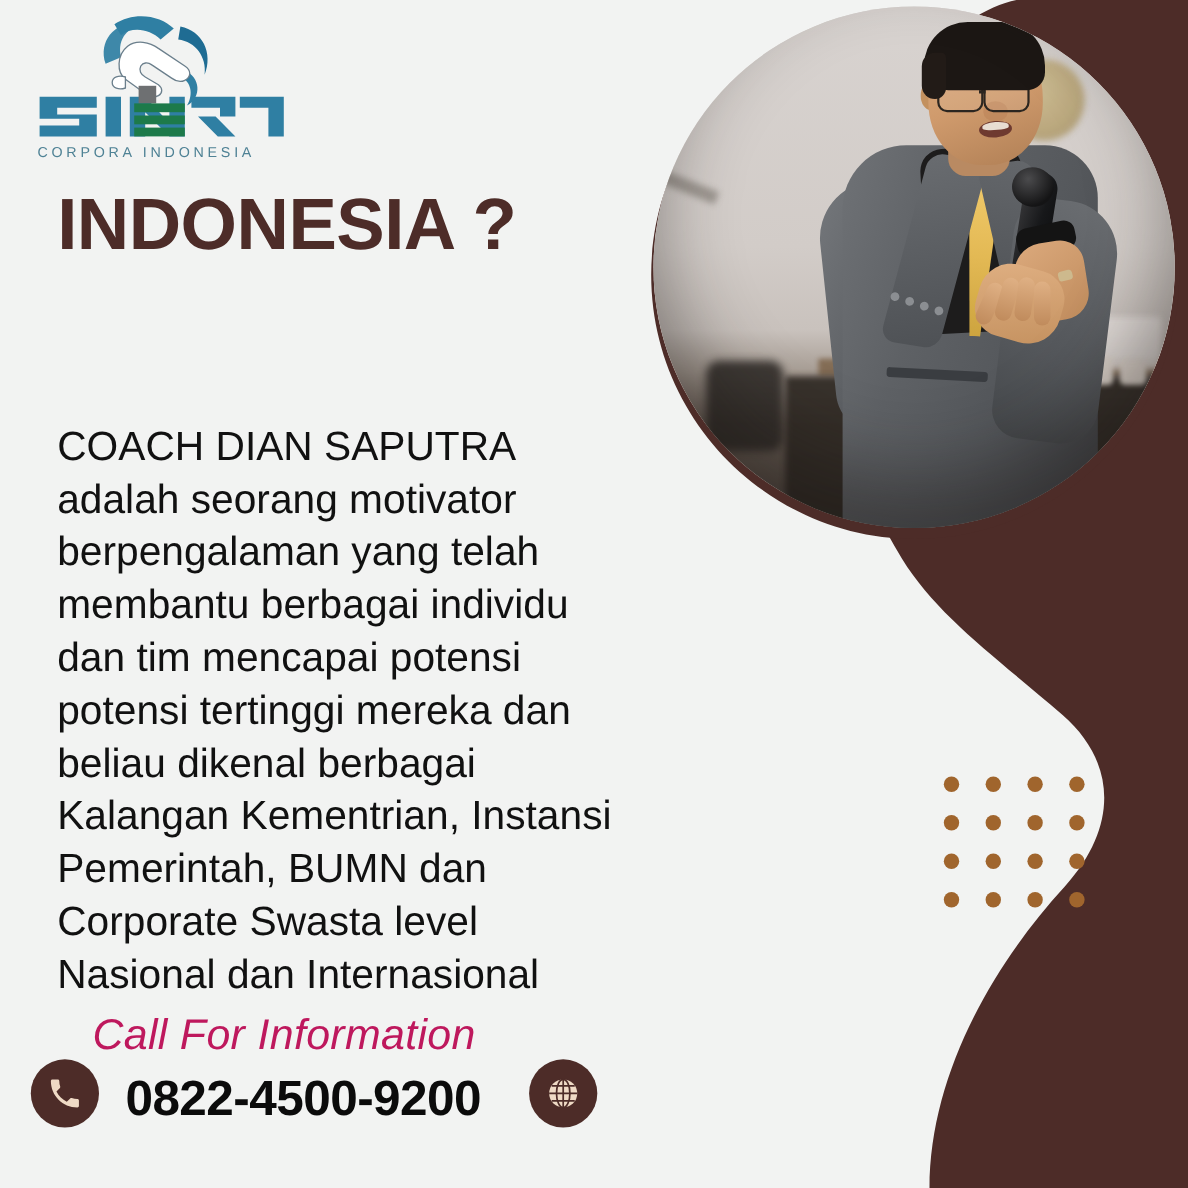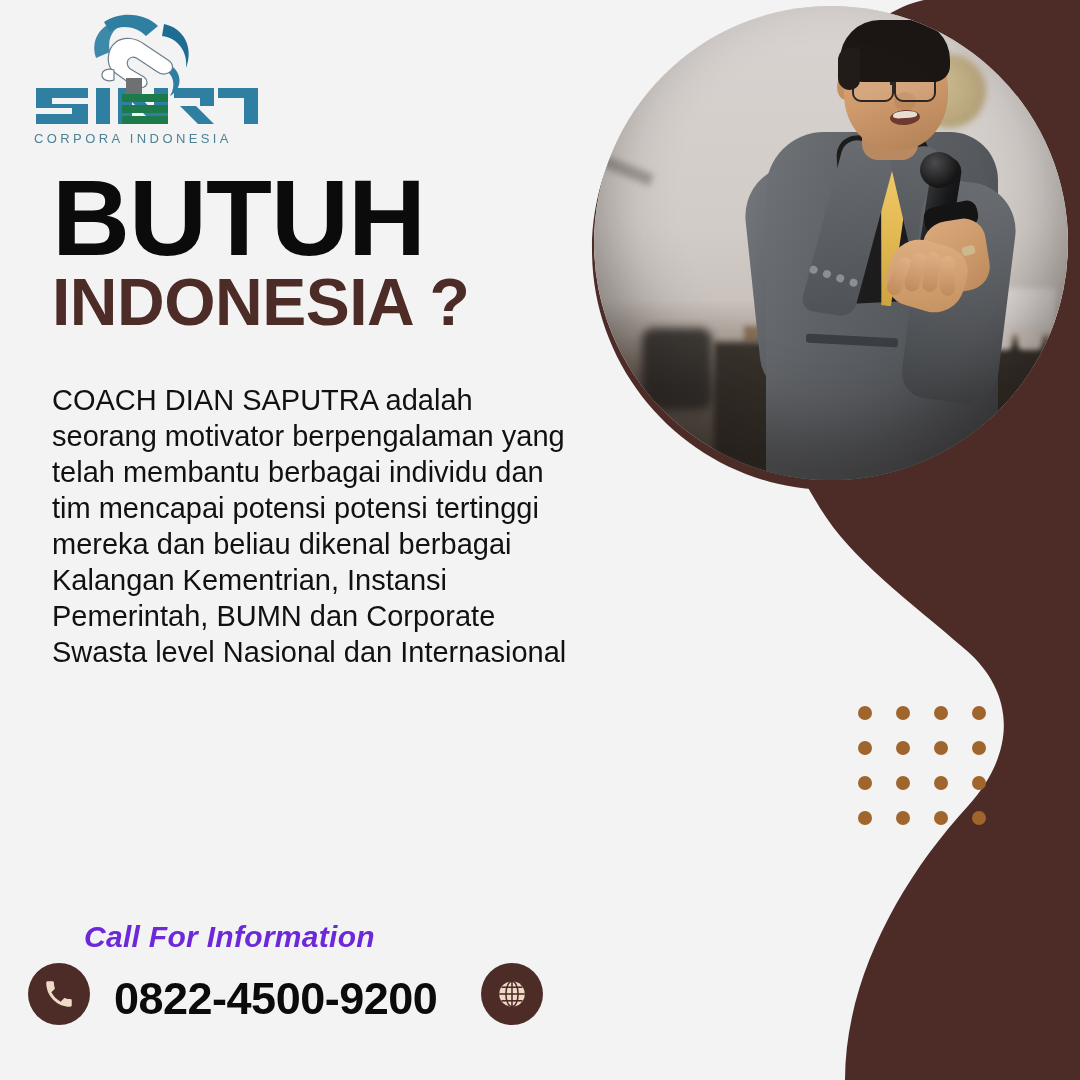--- a/index.html
+++ b/index.html
@@ -384,22 +384,22 @@
     color: #4d2c28;
   }
 
   
   .body-copy {
     position: absolute;
     left: 52px;
     top: 382px;
     width: 520px;
     margin: 0;
-    font-size: 29px;
-    line-height: 36px;
+    font-size: 37px;
+    line-height: 48px;
     color: #111111;
     font-weight: 400;
     white-space: pre-line;
   }
 
   
   .dot-grid {
     position: absolute;
     left: 858px; top: 706px;
     display: grid;
@@ -410,24 +410,24 @@
     width: 14px; height: 14px;
     border-radius: 50%;
     background: #a0652d;
   }
 
   
   .call-label {
     position: absolute;
     left: 84px; top: 920px;
     margin: 0;
-    font-size: 30px;
+    font-size: 39px;
     font-style: italic;
-    font-weight: 700;
-    color: #6d28d9;
+    font-weight: 400;
+    color: #be185d;
     letter-spacing: .3px;
   }
   .contact-row {
     position: absolute;
     left: 28px; top: 963px;
     display: flex;
     align-items: flex-end;
   }
   .icon-circle {
     width: 62px; height: 62px;
@@ -551,21 +551,20 @@
       <rect x="104" y="82" width="46" height="8" fill="#1d7a4a"></rect>
       <rect x="104" y="93" width="46" height="8" fill="#1d7a4a"></rect>
       <rect x="104" y="104" width="46" height="8" fill="#1d7a4a"></rect>
       <path d="M156,76 L196,76 L196,94 L178,94 L196,112 L180,112 L162,94 L182,94 L182,86 L156,86 Z" fill="#2f7fa3"></path>
       <path d="M200,76 L240,76 L240,112 L226,112 L226,86 L200,86 Z" fill="#2f7fa3"></path>
     </g>
     <text x="16" y="131" font-family="Liberation Sans, sans-serif" font-size="13" letter-spacing="3.4" fill="#4f8295">CORPORA INDONESIA</text>
   </svg>
 
   <div class="headline-wrap">
-    <h1 class="headline-1">BUTUH</h1>
     <h2 class="headline-2">INDONESIA ?</h2>
   </div>
 
   <p class="body-copy">COACH DIAN SAPUTRA adalah seorang motivator berpengalaman yang telah membantu berbagai individu dan tim mencapai potensi potensi tertinggi mereka dan beliau dikenal berbagai Kalangan Kementrian, Instansi Pemerintah, BUMN dan Corporate Swasta level Nasional dan Internasional</p>
 
   <div class="dot-grid">
     <span></span>
       <span></span>
       <span></span>
       <span></span>

